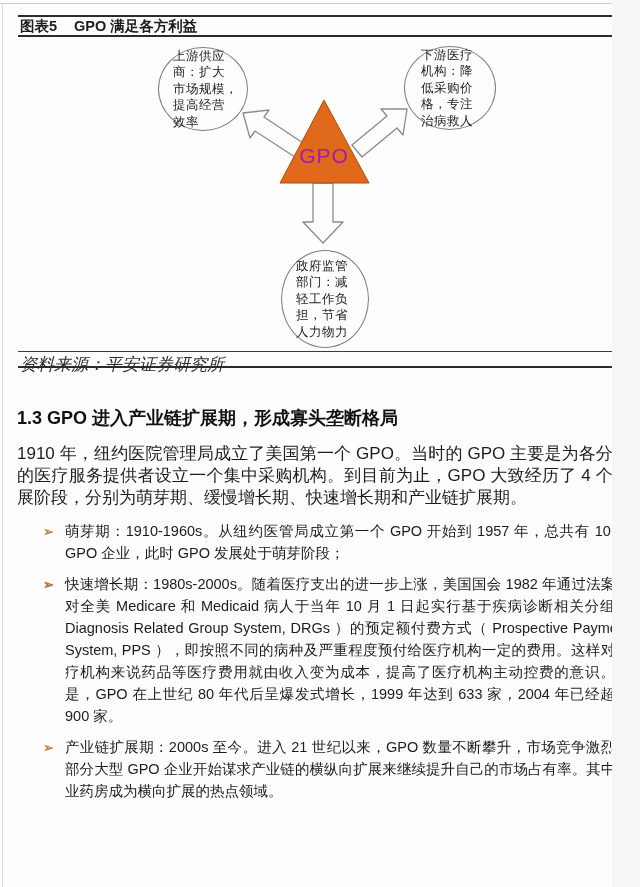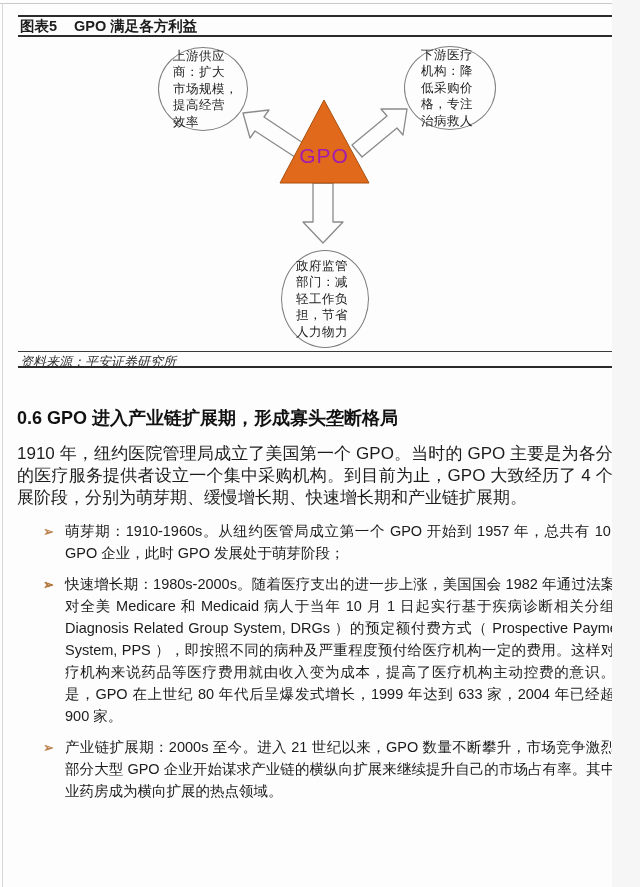--- a/index.html
+++ b/index.html
@@ -13,21 +13,21 @@
 
   
   .rule{position:absolute;left:18px;width:613px;background:#2b2b2b;}
   .rule-top{top:15px;height:2px;}
   .rule-head-bottom{top:35px;height:2px;}
   .rule-src-top{top:351px;height:1px;background:#3a3a3a;}
   .rule-src-bottom{top:366px;height:2px;}
 
   .fig-header{position:absolute;left:20px;top:18px;font-size:14.5px;font-weight:bold;line-height:16px;white-space:nowrap;}
   .fig-label{display:inline-block;width:50px;}
-  .fig-source{position:absolute;left:20px;top:353px;font-size:13px;font-style:italic;color:#2e2e2e;}
+  .fig-source{position:absolute;left:20px;top:353px;font-size:17px;font-style:italic;color:#2e2e2e;}
 
   
   .diagram{position:absolute;left:0;top:37px;width:640px;height:314px;}
   .diagram svg{position:absolute;left:0;top:0;}
   .node{position:absolute;border:1px solid #7d7d7d;border-radius:50%;background:#fdfdfd;display:flex;align-items:center;}
   .node-text{white-space:pre-line;font-size:12.5px;line-height:16.5px;color:#222;letter-spacing:0.5px;}
   .node-supplier{left:158px;top:10px;width:90px;height:84px;padding-left:14px;box-sizing:content-box;}
   .node-hospital{left:404px;top:9px;width:92px;height:84px;padding-left:16px;}
   .node-government{left:281px;top:213px;width:88px;height:98px;padding-left:14px;}
   .node-supplier,.node-hospital,.node-government{box-sizing:border-box;}
@@ -92,21 +92,21 @@
 担，节省
 人力物力</span>
     </div>
   </div>
 
   <div class="rule rule-src-top"></div>
   <div class="fig-source">资料来源：平安证券研究所</div>
   <div class="rule rule-src-bottom"></div>
 
   <div class="content">
-    <h2 class="section-heading">0.6 GPO 进入产业链扩展期，形成寡头垄断格局</h2>
+    <h2 class="section-heading">1.3 GPO 进入产业链扩展期，形成寡头垄断格局</h2>
     <p class="intro">1910 年，纽约医院管理局成立了美国第一个 GPO。当时的 GPO 主要是为各分散的医疗服务提供者设立一个集中采购机构。到目前为止，GPO 大致经历了 4 个发展阶段，分别为萌芽期、缓慢增长期、快速增长期和产业链扩展期。</p>
     <ul class="bullets">
       <li>
         <span class="bullet-marker">➢</span>
         <span>萌芽期：1910-1960s。从纽约医管局成立第一个 GPO 开始到 1957 年，总共有 10 个 GPO 企业，此时 GPO 发展处于萌芽阶段；</span>
       </li>
       <li>
         <span class="bullet-marker">➢</span>
       </li>
       <li>

